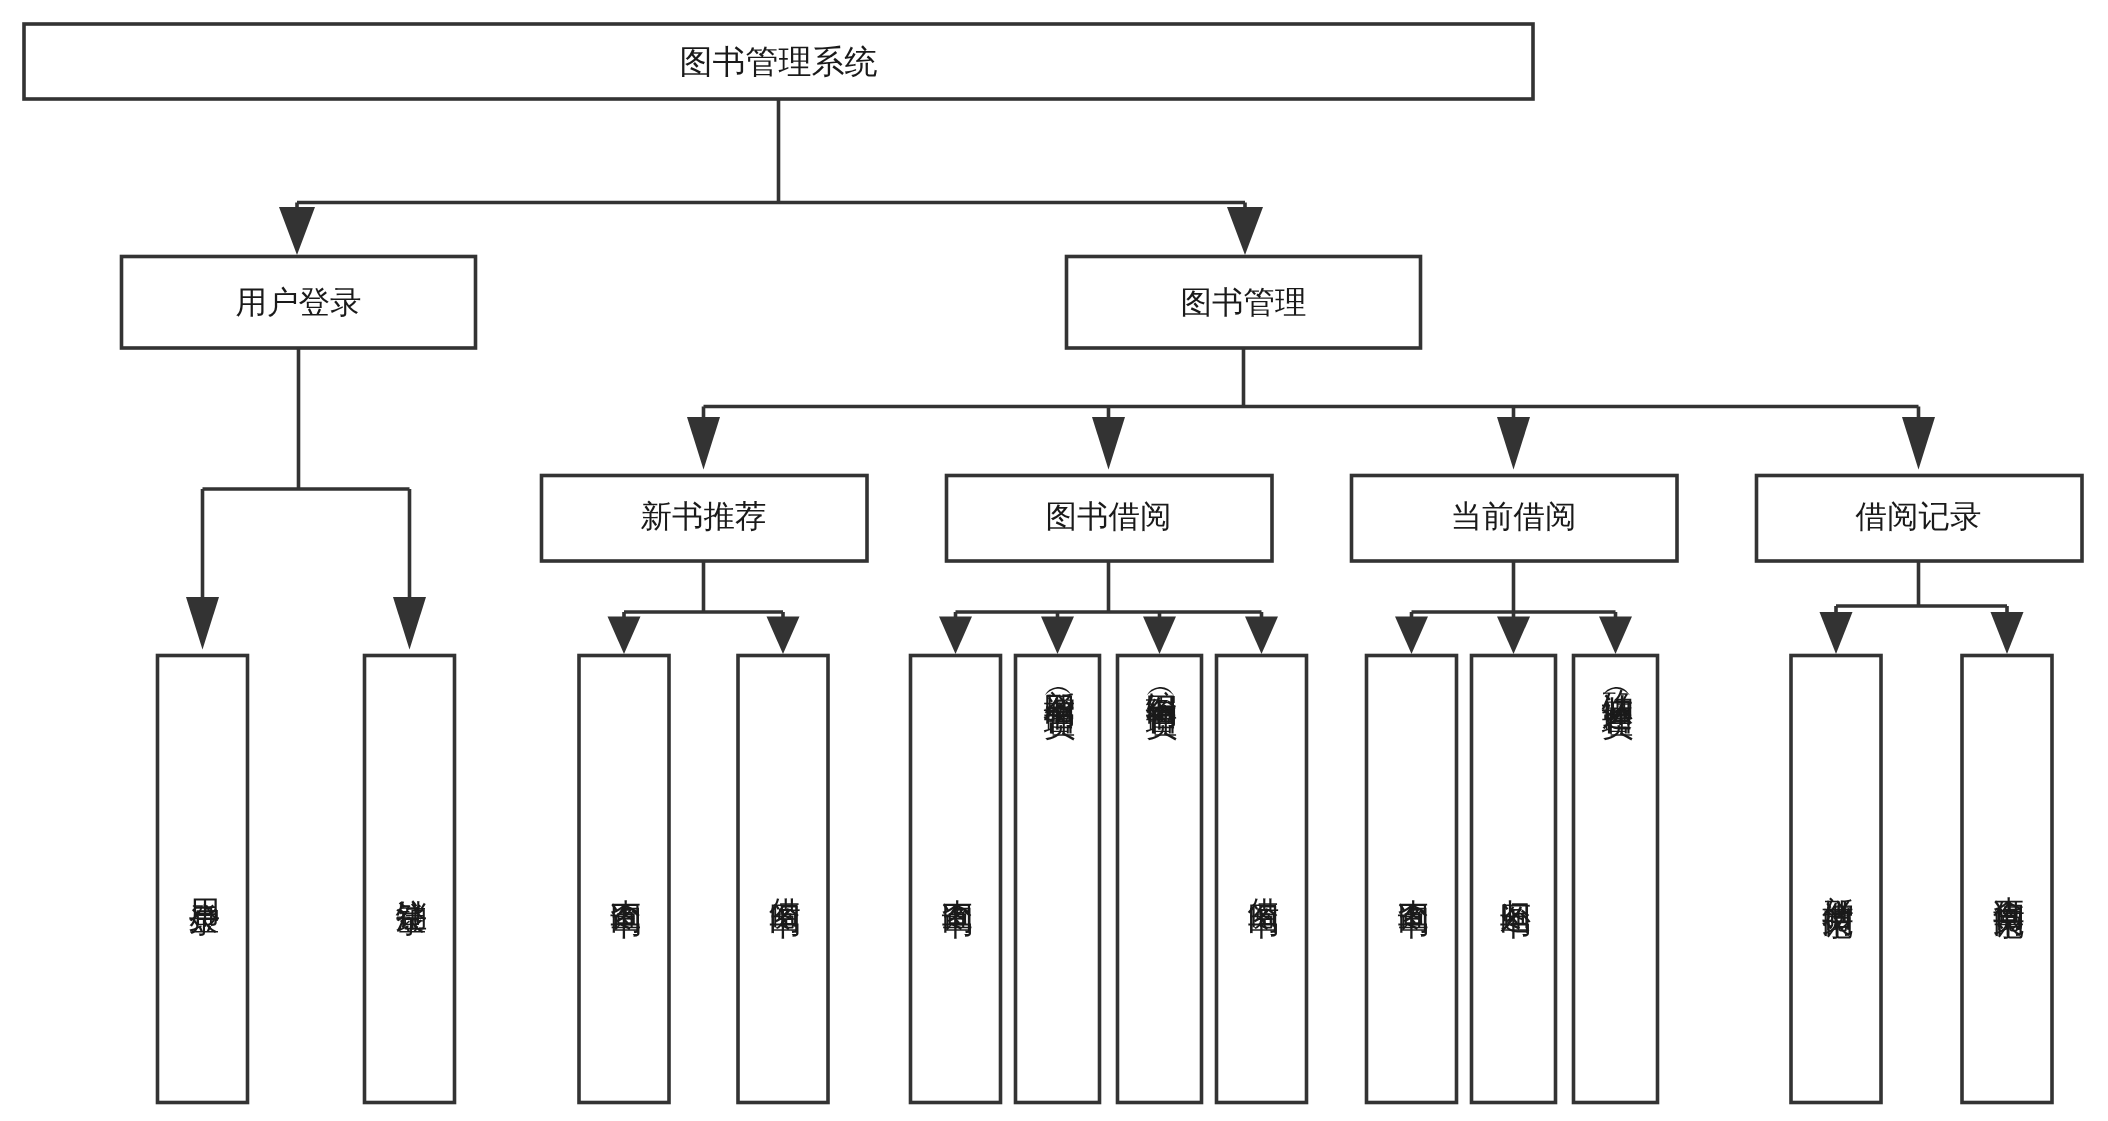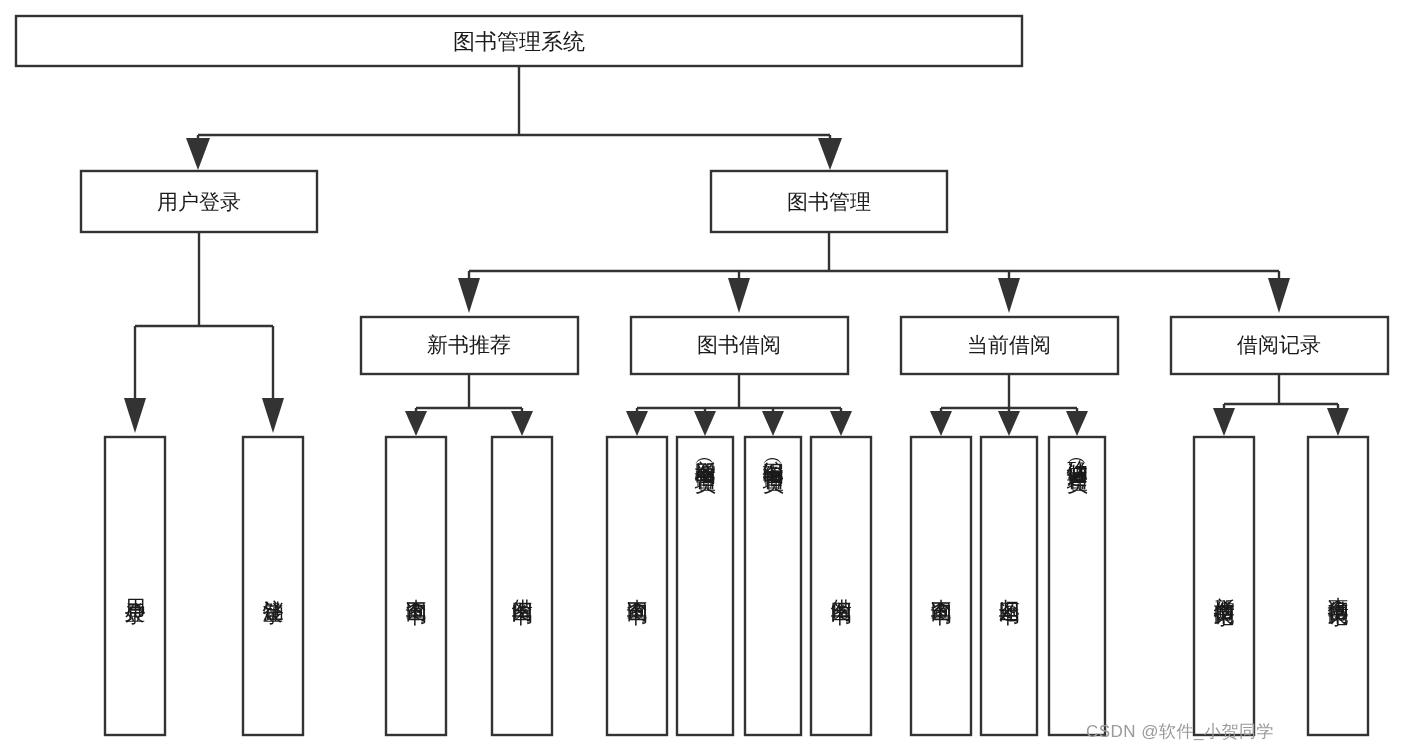--- a/index.html
+++ b/index.html
@@ -216,15 +216,14 @@
   <div class="vbox-label" style="left:745px; top:437px; width:56px; height:298px; justify-content:flex-start; padding-top:6px; box-sizing:border-box;">编辑图书（管理员）</div>
   <div class="vbox-label" style="left:811px; top:437px; width:60px; height:298px;">借阅图书</div>
 
   <div class="vbox-label" style="left:911px; top:437px; width:60px; height:298px;">查询图书</div>
   <div class="vbox-label" style="left:981px; top:437px; width:56px; height:298px;">归还图书</div>
   <div class="vbox-label" style="left:1049px; top:437px; width:56px; height:298px; justify-content:flex-start; padding-top:6px; box-sizing:border-box;">确认归还（管理员）</div>
 
   <div class="vbox-label" style="left:1194px; top:437px; width:60px; height:298px;">新增借阅记录</div>
   <div class="vbox-label" style="left:1308px; top:437px; width:60px; height:298px;">查询借阅记录</div>
 
-  <div id="watermark">CSDN @软件_小贺同学</div>
 
 </div>
 
 </body></html>

